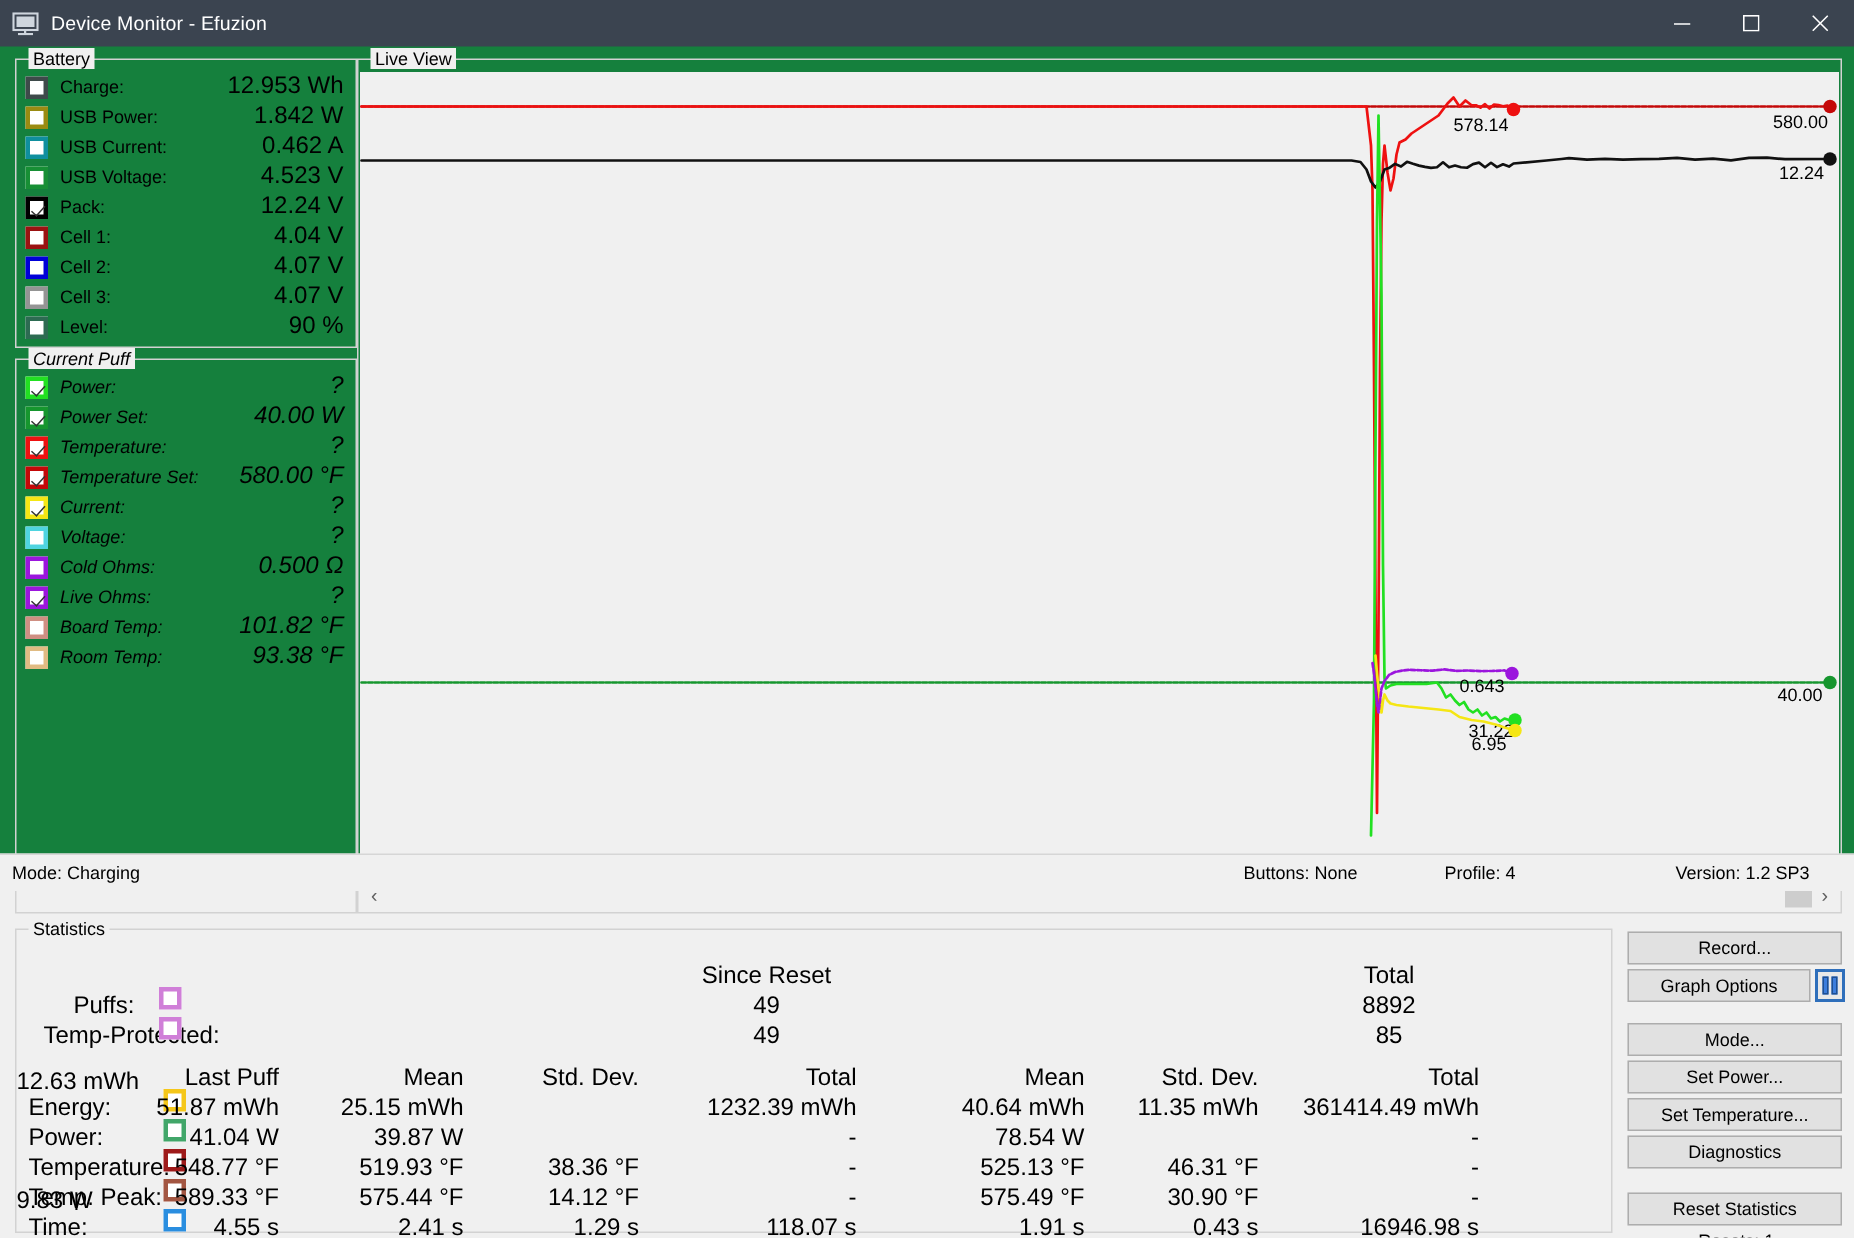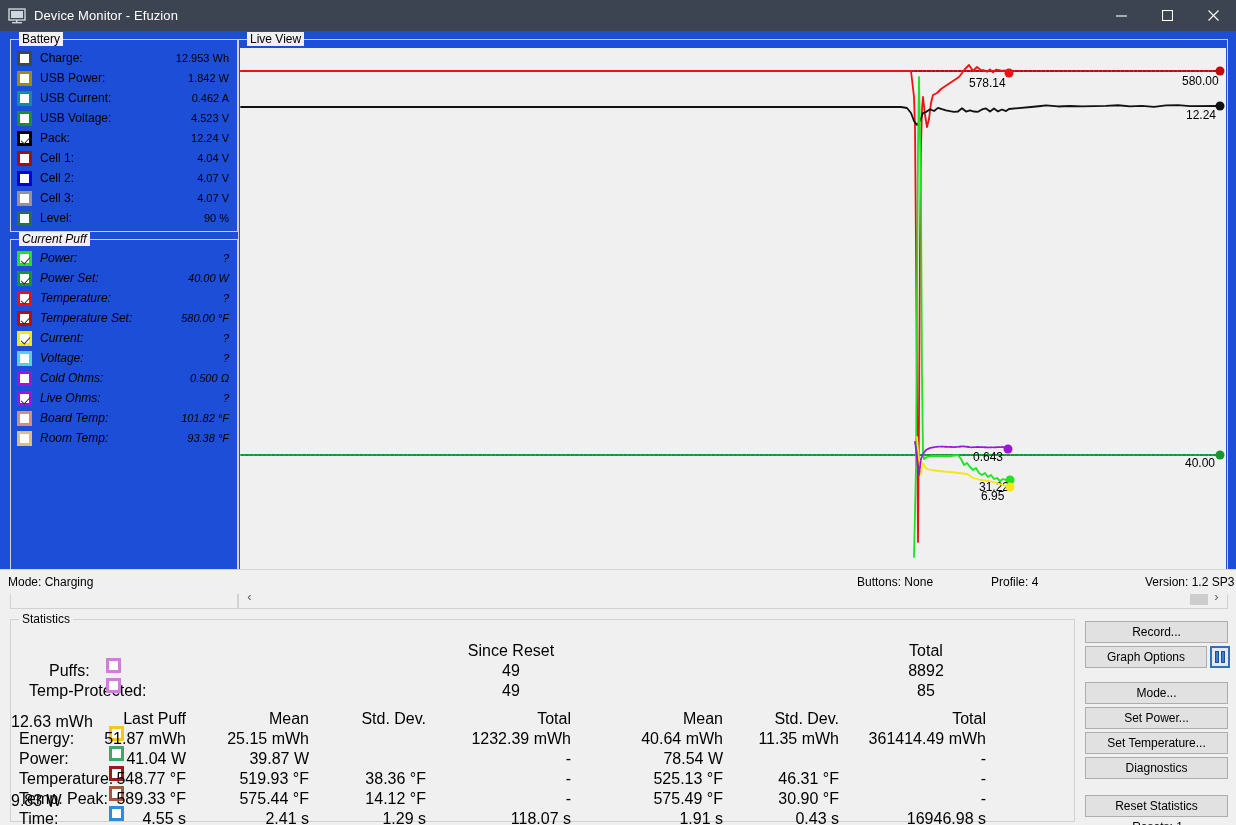--- a/index.html
+++ b/index.html
@@ -6,21 +6,21 @@
   html, body { margin:0; padding:0; }
   body {
     width:1236px; height:825px;
     font-family:"Liberation Sans", sans-serif;
     font-size:12px;
     color:#000;
     background:#f0f0f0;
     overflow:hidden;
     -webkit-font-smoothing:antialiased;
   }
-  .window { width:1236px; height:594px; background:#1d4ed8; display:flex; flex-direction:column; position:relative; }
+  .window { width:1236px; height:594px; background:#15803d; display:flex; flex-direction:column; position:relative; }
 
   
   .titlebar {
     height:31px; background:#3b4450; display:flex; align-items:center;
     flex:0 0 31px; position:relative;
   }
   .title-icon { width:18px; height:16px; margin-left:8px; margin-right:8px; position:relative; flex:0 0 auto; }
   .title-text { color:#fff; font-size:13px; letter-spacing:.1px; }
   .win-btns { position:absolute; right:0; top:0; height:31px; display:flex; }
   .win-btn { width:46px; height:31px; display:flex; align-items:center; justify-content:center; }
@@ -44,21 +44,21 @@
   .row { display:flex; align-items:center; height:20px; padding-left:6px; }
   .cb {
     width:15px; height:15px; background:#fff; border:3px solid #555;
     flex:0 0 15px; position:relative; margin-right:8px;
   }
   .cb.checked::after {
     content:""; position:absolute; left:3px; top:1px; width:4px; height:8px;
     border:solid #333; border-width:0 1.6px 1.6px 0; transform:rotate(42deg);
   }
   .row .lbl { flex:1 1 auto; font-size:12px; }
-  .row .val { text-align:right; font-size:11px; padding-right:8px; white-space:nowrap; }
+  .row .val { text-align:right; font-size:16px; padding-right:8px; white-space:nowrap; }
 
   
   #live-group { left:238px; top:8px; width:990px; height:570px; }
   .chartwrap { position:absolute; left:1px; top:8px; right:1px; bottom:28px; overflow:hidden; background:#f0f0f0; }
   .chartwrap svg { display:block; }
   .chart-label { font-family:"Liberation Sans", sans-serif; font-size:12px; fill:#000; }
 
   .hscroll {
     position:absolute; left:2px; right:2px; bottom:2px; height:20px;
     background:#f0f0f0; display:flex; align-items:center;
@@ -90,21 +90,21 @@
   }
   .pausebar { width:4px; height:12px; background:#3b7ddd; border:1px solid #1e4f92; }
   .resets { text-align:center; font-size:12px; margin-top:2px; }
 
   
   .statusbar {
     flex:0 0 25px; height:25px; border-top:1px solid #d6d6d6; background:#f0f0f0;
     display:flex; align-items:center; position:relative; font-size:12px;
   }
   .sb-mode { margin-left:8px; }
-  .sb-item { position:absolute;margin-left:28px; }
+  .sb-item { position:absolute; }
 </style>
 </head>
 <body>
 
 <div class="window">
 
   <div class="titlebar">
     <span class="title-icon">
       <svg width="18" height="16" viewBox="0 0 18 16">
         <rect x="1" y="1" width="16" height="11" fill="none" stroke="#cfd6de" stroke-width="1.4"></rect>

